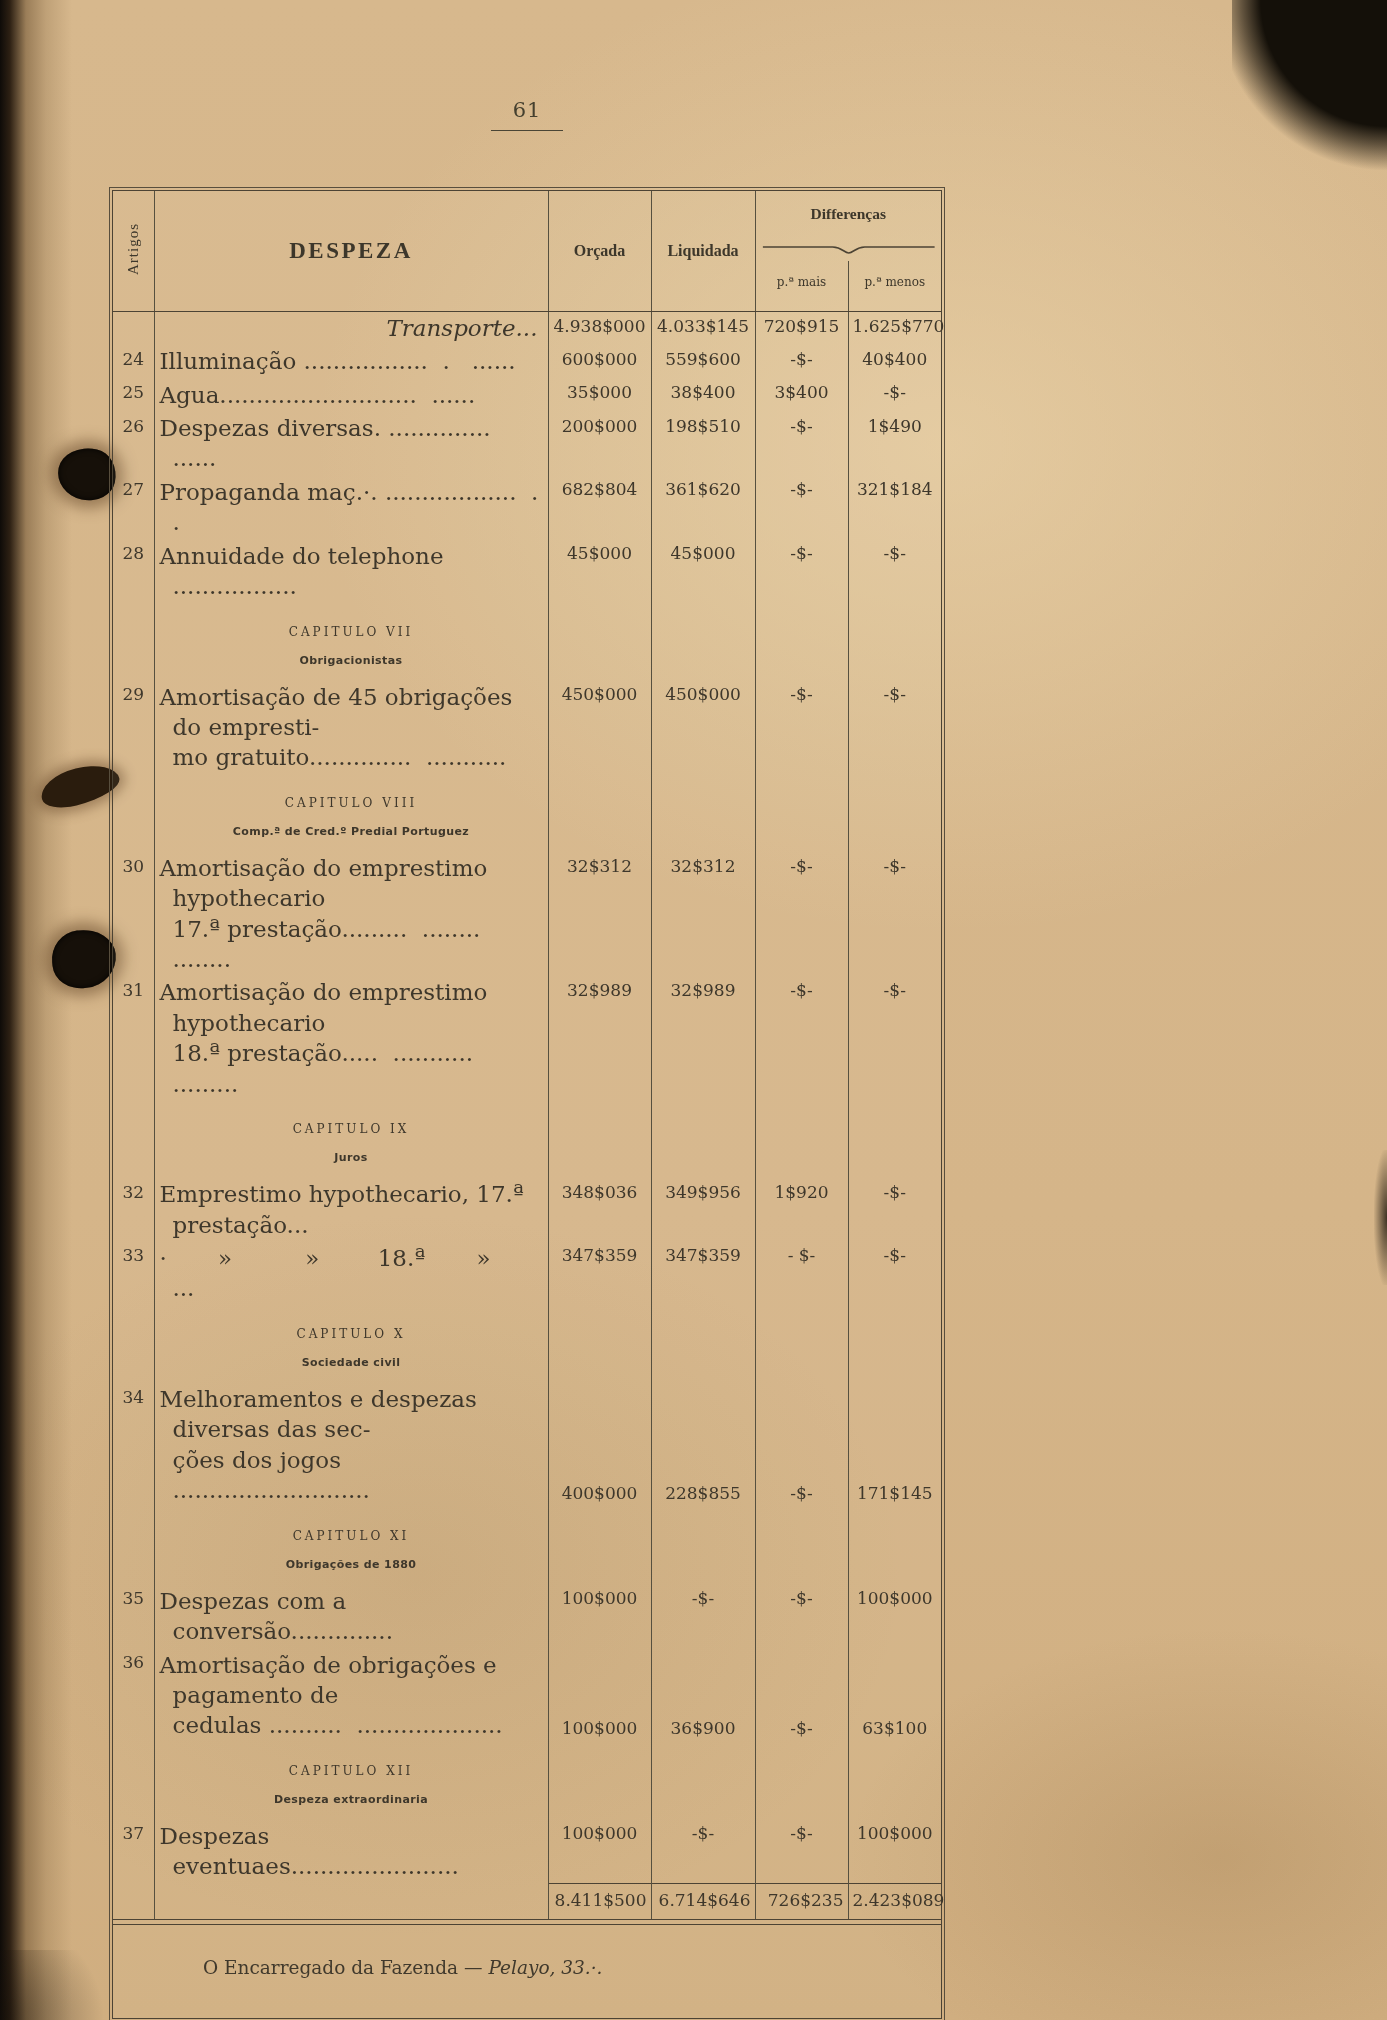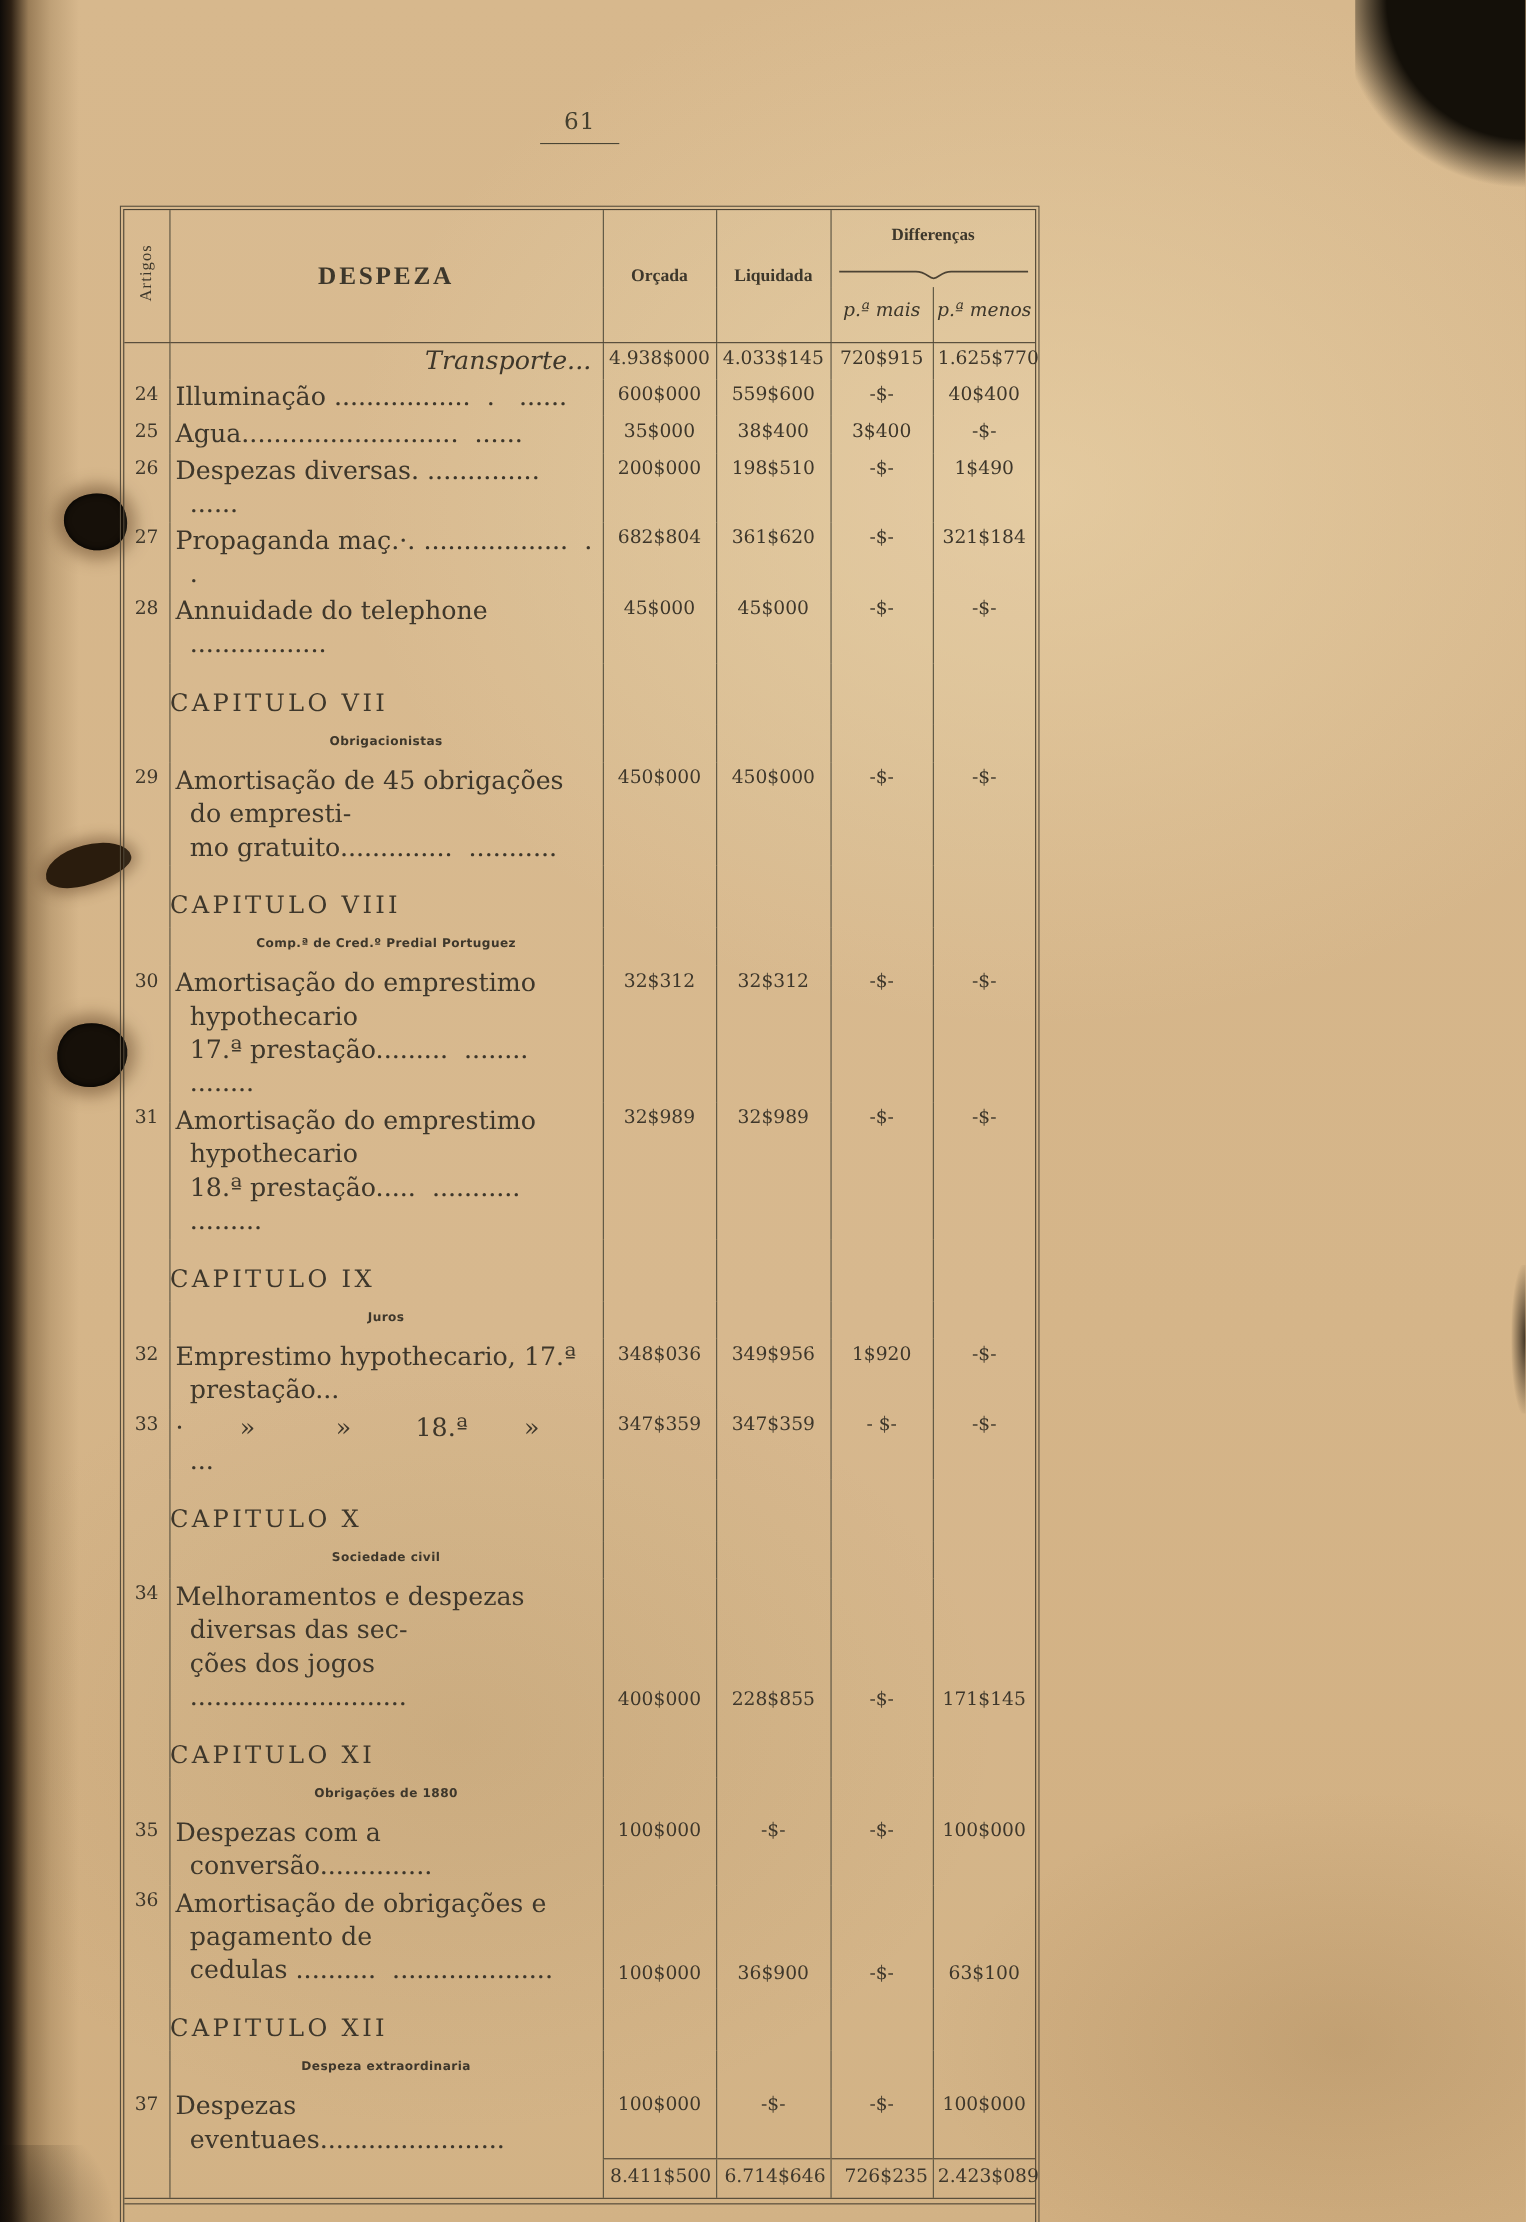--- a/index.html
+++ b/index.html
@@ -56,35 +56,35 @@
 
   table.budget { width:100%; border-collapse:collapse; table-layout:fixed; color:#3e372b; }
   .budget th, .budget td { border-right:1px solid #56503f; }
   .budget .c-last { border-right:none; }
 
   thead tr.h1 { height:70px; }
   thead tr.h2 { height:50px; }
   thead th { font-family:Liberation Serif, serif; font-weight:bold; vertical-align:middle; color:#3d372b; }
   th.c-art, th.c-desc-h, th.c-num-h { border-bottom:1.5px solid #4c4334; }
   tr.h2 th { border-bottom:1.5px solid #4c4334; font-family:"DejaVu Serif", serif;
-    font-weight:normal; font-size:17px; vertical-align:middle; padding-bottom:8px;font-style:italic; }
+    font-weight:normal; font-size:12px; vertical-align:middle; padding-bottom:8px; }
   th.c-desc-h { font-size:23px; letter-spacing:2.5px; }
   th.c-num-h { font-size:16px; }
   th.c-diff-h { font-size:15.5px; vertical-align:top; padding-top:14px; position:relative; }
   .vert { writing-mode:vertical-rl; transform:rotate(180deg); display:inline-block;
     font-size:15px; font-weight:normal; letter-spacing:1px; }
   .brace { position:absolute; left:5px; bottom:6px; width:calc(100% - 10px); height:10px; }
 
   tbody td { font-size:17px; line-height:1.32; vertical-align:top; padding:1.5px 4px; }
   td.c-num { text-align:center; padding-top:3px; font-size:17px; }
   td.c-desc { font-size:23px; padding-left:18px; padding-right:3px; text-indent:-13px; white-space:pre-wrap; }
   td.c-desc.transporte { font-style:italic; text-align:right; padding-right:10px; }
   td.c-val { text-align:center; padding-top:3px; }
   tr.vb td.c-val { vertical-align:bottom; padding-bottom:3px; }
-  td.c-desc.chapter { text-align:left; letter-spacing:3px; font-size:22px;
+  td.c-desc.chapter { text-align:center; letter-spacing:3px; font-size:12px;
     padding:22px 0 5px; text-indent:0; }
   td.c-desc.section { text-align:center; font-family:"DejaVu Sans", sans-serif; font-weight:bold;
     font-size:11px; letter-spacing:.4px; padding:8px 0 12px; text-indent:0; }
 
   tfoot td { border-right:1px solid #56503f; }
   tfoot .c-last { border-right:none; }
   tr.totals-row td { padding:6px 4px 9px; font-size:17px; }
   tr.totals-row td.c-val { border-top:1.3px solid #4c4334; text-align:right; }
 
   .bottom-rule { height:6px; border-top:1.5px solid #4c4334; border-bottom:1.5px solid #4c4334; }

